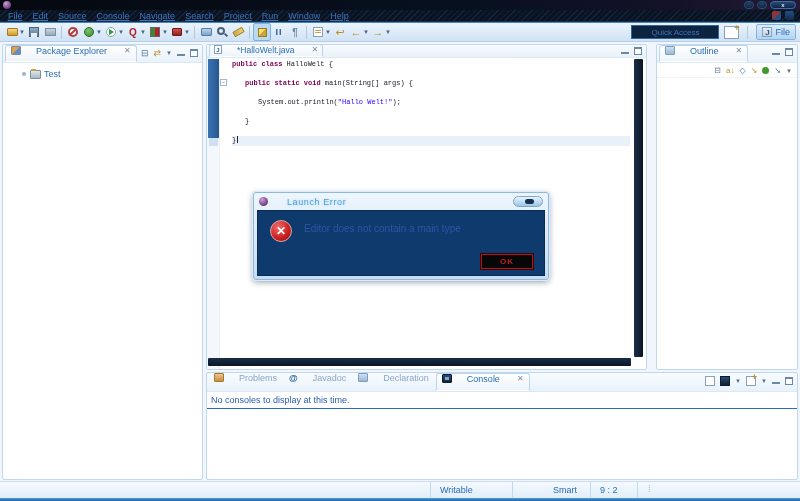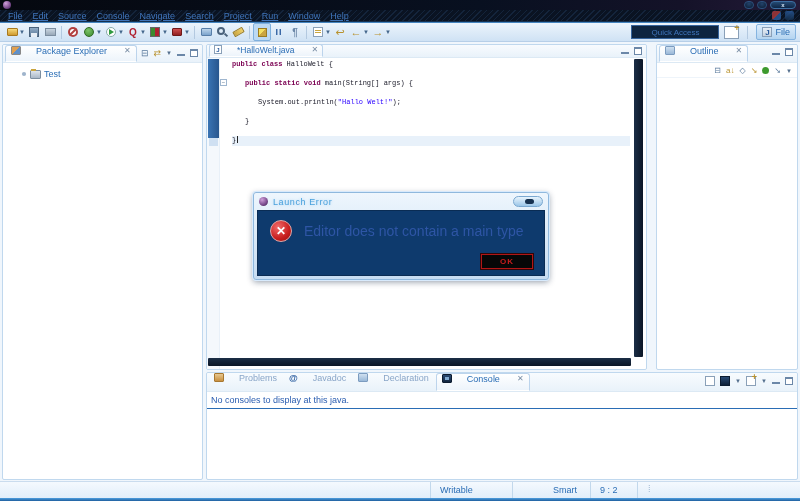--- a/index.html
+++ b/index.html
@@ -126,33 +126,33 @@
   
   .ol-toolbar { display:flex; justify-content:flex-end; gap:5px; align-items:center;
     padding:3px 5px 2px; border-bottom:1px solid #eef4fa; }
   .oli { font-size:8px; color:#5a7a9c; }
   .oli.gold { color:#b8922e; }
   .greendot { width:7px; height:7px; border-radius:50%; background:#3d9a2e; }
   
   .dialog { position:absolute; left:253px; top:192px; width:296px; height:88px; z-index:50;
     background:linear-gradient(180deg,#eef6fd,#c6dcf2); border:1px solid #8fb8dd; border-radius:3px;
     box-shadow:0 0 0 1px #d8eafc, 0 2px 6px rgba(10,30,60,.45); }
-  .dlg-title { height:17px; display:flex; align-items:center; padding:0 5px; gap:5px; }
+  .dlg-title { height:17px; display:flex; align-items:center; padding:0 5px; gap:19px; }
   .dlg-orb { width:9px; height:9px; border-radius:50%;
     background:radial-gradient(circle at 35% 30%, #cf9fd9, #7a4a8c 60%, #341d45); }
   .dlg-title-text { color:#49a0dc; font-size:9px; letter-spacing:.6px; text-shadow:0 0 3px #aad4f2; }
   .dlg-close { margin-left:auto; width:30px; height:11px; border-radius:6px; position:relative;
     background:linear-gradient(180deg,#e8f4fd,#9cc6e8); border:1px solid #7aa8d0; }
   .dlg-close::after { content:""; position:absolute; left:11px; top:2px; width:9px; height:5px; border-radius:3px;
     background:#16314f; }
   .dlg-body { position:absolute; left:3px; right:3px; top:17px; bottom:3px; background:#0e3a6d; border:1px solid #0a2c54; }
   .err-icon { position:absolute; left:12px; top:9px; width:22px; height:22px; border-radius:50%;
     background:radial-gradient(circle at 35% 30%, #f26a6a, #c81e1e 60%, #8f0f0f);
     border:1px solid #e0a8a8; color:#fff; font-size:12px; font-weight:bold; text-align:center; line-height:21px; }
-  .dlg-msg { position:absolute; left:46px; top:12px; color:#2e55a5; font-size:14px; }
+  .dlg-msg { position:absolute; left:46px; top:12px; color:#2e55a5; font-size:10px; }
   .ok-btn { position:absolute; right:11px; bottom:6px; width:52px; height:15px;
     background:#070707; border:1px solid #b01616; box-shadow:0 0 0 1px #30060a;
     color:#c81c1c; font-size:8px; font-weight:bold; letter-spacing:1px;
     display:flex; align-items:center; justify-content:center; }
   
   .cons-head { height:19px; }
   .cons-head .vtab { height:18px; }
   .tabico { width:10px; height:9px; border-radius:1px; }
   .ico-problems { background:linear-gradient(180deg,#e8c890,#c89040); border:1px solid #a87830; }
   .ico-javadoc { color:#2a5c9e; font-size:9px; font-weight:bold; width:auto; }
@@ -428,21 +428,21 @@
     <div class="hicons">
       <span class="navsq"></span>
       <span class="navsq fill"></span>
       <span class="chev">▼</span>
       <span class="navsq plus"></span>
       <span class="chev">▼</span>
       <span class="ic-min"></span>
       <span class="ic-max"></span>
     </div>
   </div>
-  <div class="cons-msg">No consoles to display at this java.</div>
+  <div class="cons-msg">No consoles to display at this time.</div>
 </div>
 
 <div class="statusbar">
   <div class="scell" style="left:430px; width:82px;">Writable</div>
   <div class="scell" style="left:512px; width:78px;padding-left:40px;">Smart Insert</div>
   <div class="scell" style="left:590px; width:48px; border-right:1px solid #c2d8ec;">9 : 2</div>
   <div class="sgrip">⁞</div>
 </div>
 <div class="bottom-edge"></div>
 

